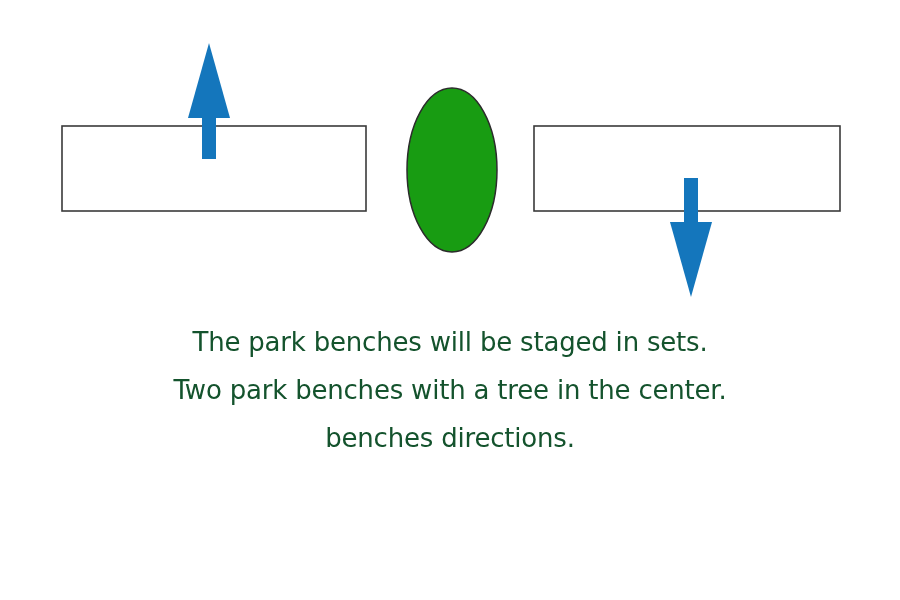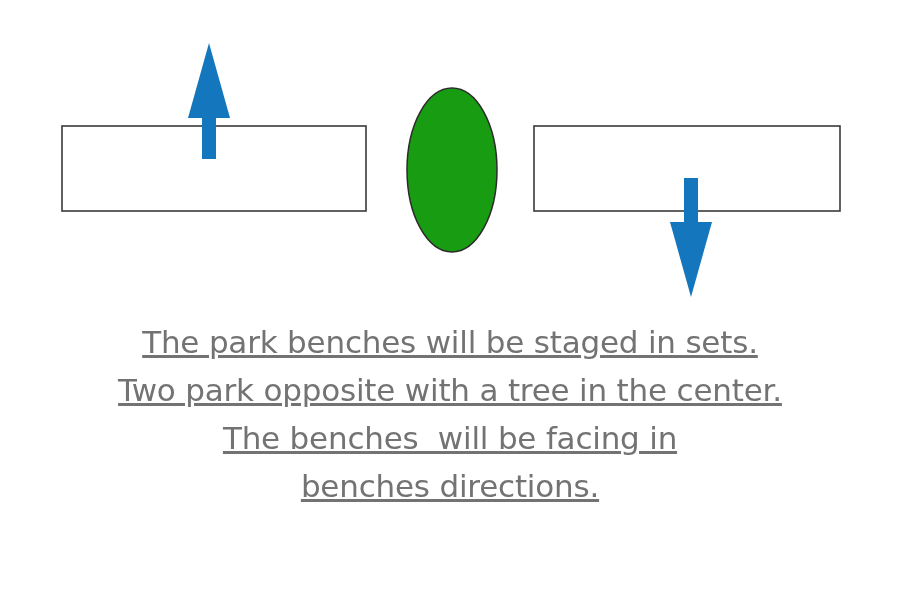--- a/index.html
+++ b/index.html
@@ -27,26 +27,25 @@
   .caption-block {
     position: absolute;
     left: 0;
     top: 318px;
     width: 900px;
     text-align: center;
   }
   .caption-line {
     display: block;
     font-family: "DejaVu Sans", "Liberation Sans", sans-serif;
-    font-size: 31px;
+    font-size: 26px;
     line-height: 48px;
-    color: #737373;
+    color: #14532d;
     letter-spacing: -0.2px;
     white-space: pre;
-    text-decoration: underline;
   }
 </style>
 </head>
 <body>
 
 <div id="canvas">
 
   <svg class="diagram-svg" viewBox="0 0 900 310" xmlns="http://www.w3.org/2000/svg">
 
     <rect x="62" y="126" width="304" height="85" fill="#FFFFFF" stroke="#3A3A3A" stroke-width="1.6"></rect>
@@ -61,18 +60,17 @@
     </g>
 
     <g>
       <rect x="684" y="178" width="14" height="50" fill="#1476BC"></rect>
       <polygon points="670,222 712,222 691,297" fill="#1476BC"></polygon>
     </g>
   </svg>
 
   <div class="caption-block">
     <span class="caption-line">The park benches will be staged in sets.</span>
-    <span class="caption-line">Two park opposite with a tree in the center.</span>
-    <span class="caption-line">The benches  will be facing in</span>
+    <span class="caption-line">Two park benches with a tree in the center.</span>
     <span class="caption-line">benches directions.</span>
   </div>
 
 </div>
 
 </body></html>

